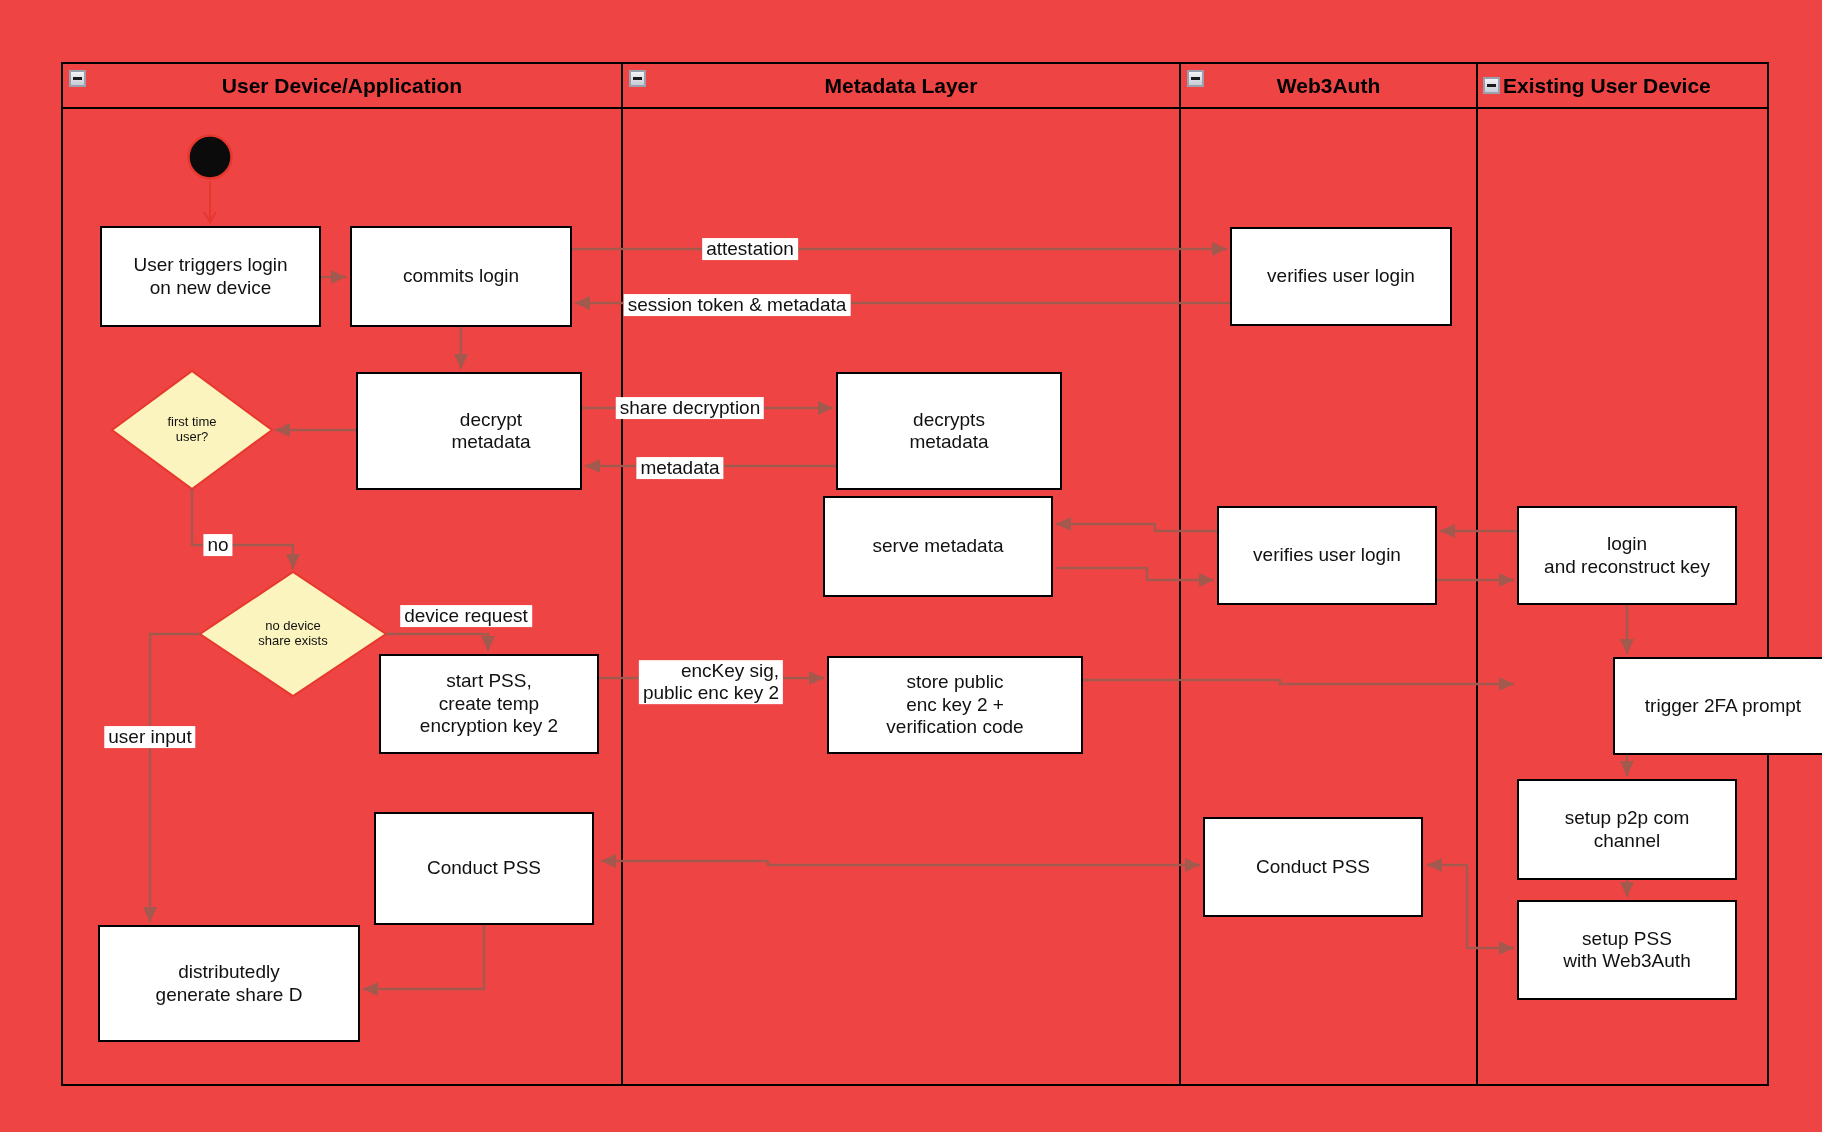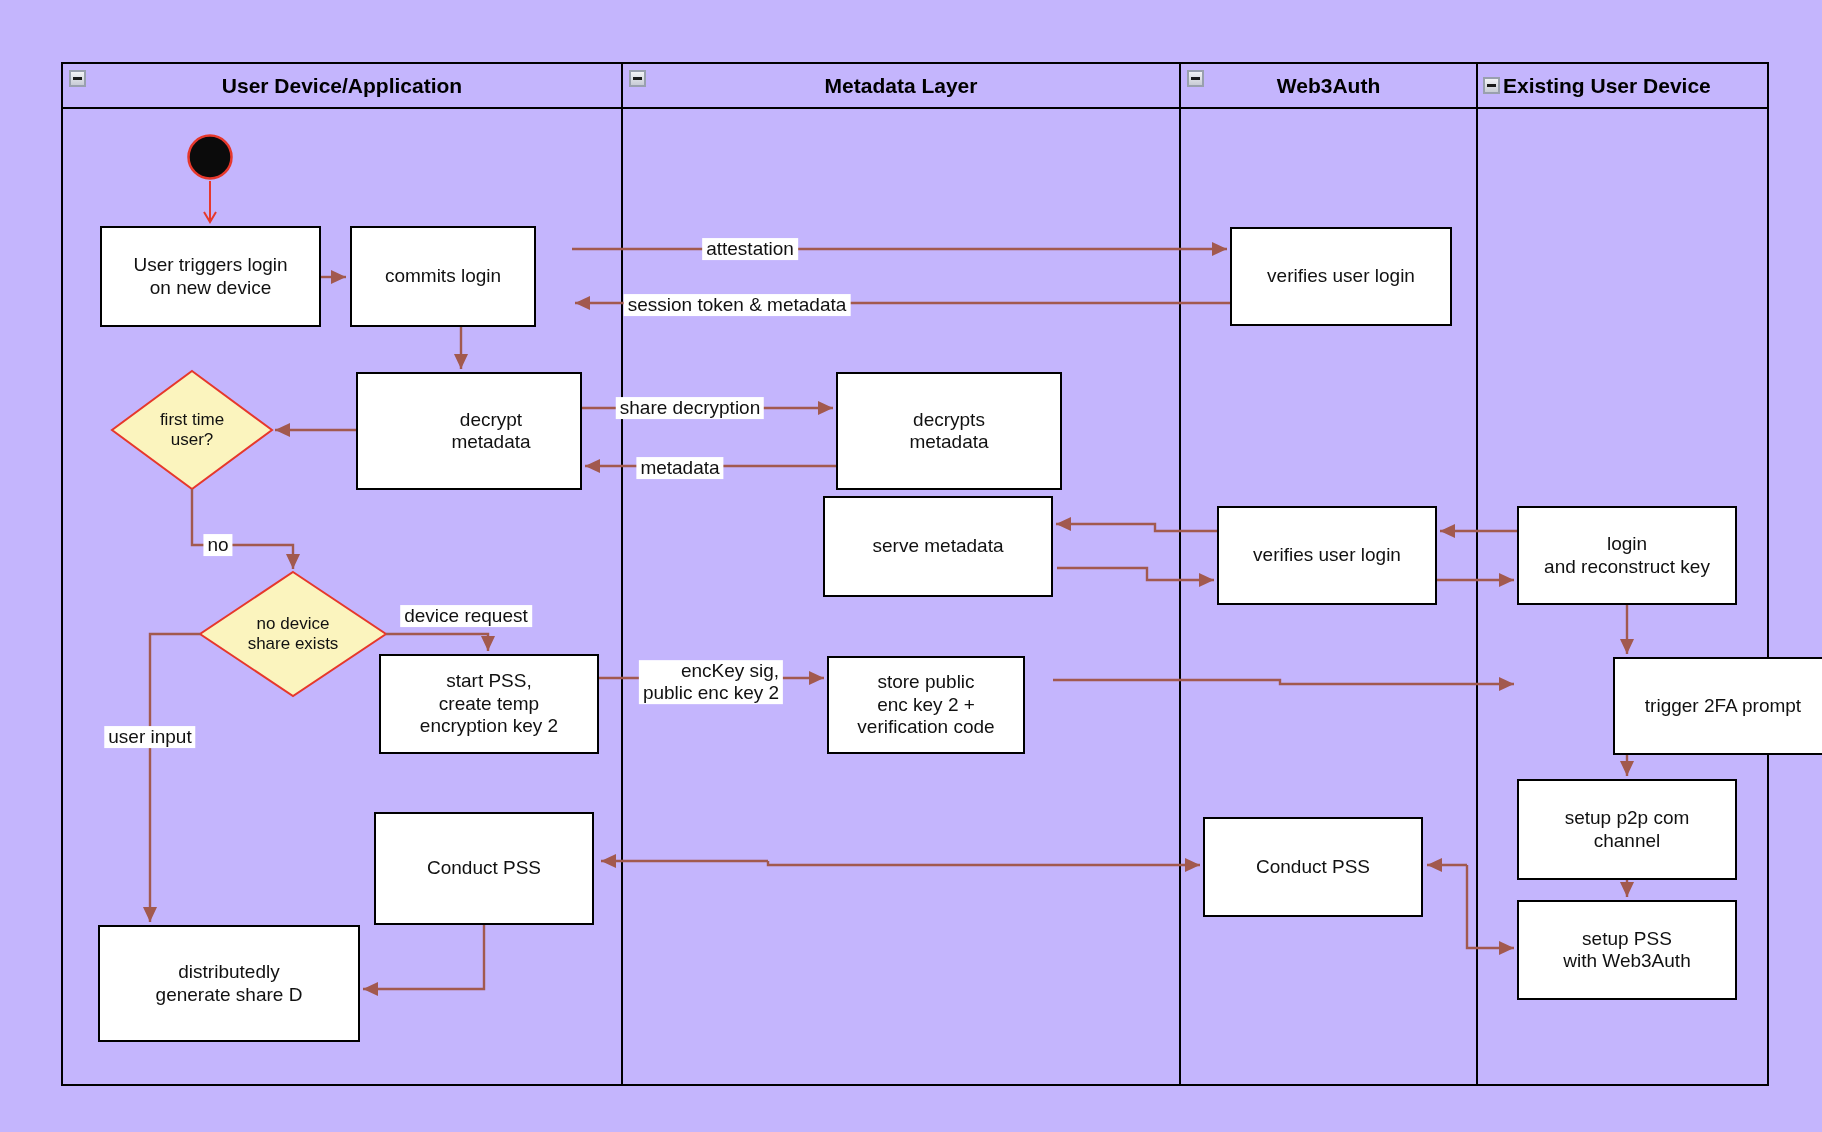--- a/index.html
+++ b/index.html
@@ -1,17 +1,17 @@
 <!DOCTYPE html>
 <html><head>
 <meta charset="utf-8">
 <style>
   html,body{margin:0;padding:0;background:#ffffff;}
   #canvas{
-    position:relative;width:1822px;height:1132px;background:#c4b5fd;
+    position:relative;width:1822px;height:1132px;background:#ef4444;
     font-family:"Liberation Sans","DejaVu Sans",sans-serif;color:#111;overflow:hidden;
   }
   #wires{position:absolute;left:0;top:0;z-index:1;}
   .lane-header{
     position:absolute;top:63px;height:45px;z-index:2;
     display:flex;align-items:center;justify-content:center;
     font-weight:bold;font-size:21px;color:#000;
   }
   .lane-header.left-align{justify-content:flex-start;}
   .collapse-btn{
@@ -22,21 +22,21 @@
   .collapse-btn .bar{width:9px;height:3px;background:#1b1b1b;}
   .collapse-btn.inline{position:relative;flex:0 0 auto;margin-right:3px;}
   .node{
     position:absolute;box-sizing:border-box;background:#ffffff;border:2px solid #000;
     display:flex;align-items:center;justify-content:center;z-index:2;
     font-size:19px;line-height:1.18;text-align:center;
   }
   .node-label{white-space:pre-line;}
   .diamond-label{
     position:absolute;z-index:2;transform:translate(-50%,-50%);
-    font-size:17px;line-height:1.15;text-align:center;white-space:pre-line;
+    font-size:13px;line-height:1.15;text-align:center;white-space:pre-line;
   }
   .edge-label{
     position:absolute;z-index:3;transform:translate(-50%,-50%);
     background:#ffffff;padding:0 4px;font-size:19px;line-height:1.15;
     text-align:right;white-space:pre-line;
   }
 </style>
 </head>
 <body>
 
@@ -120,21 +120,21 @@
       <span class="bar"></span>
     </div>
   <div class="collapse-btn" style="left:1187px;top:70px;">
       <span class="bar"></span>
     </div>
 
   <div class="node" style="left:100px;top:226px;width:221px;height:101px;">
     <span class="node-label">User triggers login
 on new device</span>
   </div>
-  <div class="node" style="left:350px;top:226px;width:186px;height:101px;">
+  <div class="node" style="left:350px;top:226px;width:222px;height:101px;">
     <span class="node-label">commits login</span>
   </div>
   <div class="node" style="left:1230px;top:227px;width:222px;height:99px;">
     <span class="node-label">verifies user login</span>
   </div>
   <div class="node" style="left:356px;top:372px;width:226px;height:118px;padding-left:44px;">
     <span class="node-label">decrypt
 metadata</span>
   </div>
   <div class="node" style="left:836px;top:372px;width:226px;height:118px;">
@@ -149,21 +149,21 @@
   </div>
   <div class="node" style="left:1517px;top:506px;width:220px;height:99px;">
     <span class="node-label">login
 and reconstruct key</span>
   </div>
   <div class="node" style="left:379px;top:654px;width:220px;height:100px;text-align:center;">
     <span class="node-label">start PSS,
 create temp
 encryption key 2</span>
   </div>
-  <div class="node" style="left:827px;top:656px;width:198px;height:98px;">
+  <div class="node" style="left:827px;top:656px;width:256px;height:98px;">
     <span class="node-label">store public
 enc key 2 +
 verification code</span>
   </div>
   <div class="node" style="left:1592px;top:657px;width:220px;height:98px;margin-left:21px;">
     <span class="node-label">trigger 2FA prompt</span>
   </div>
   <div class="node" style="left:1517px;top:779px;width:220px;height:101px;">
     <span class="node-label">setup p2p com
 channel</span>

